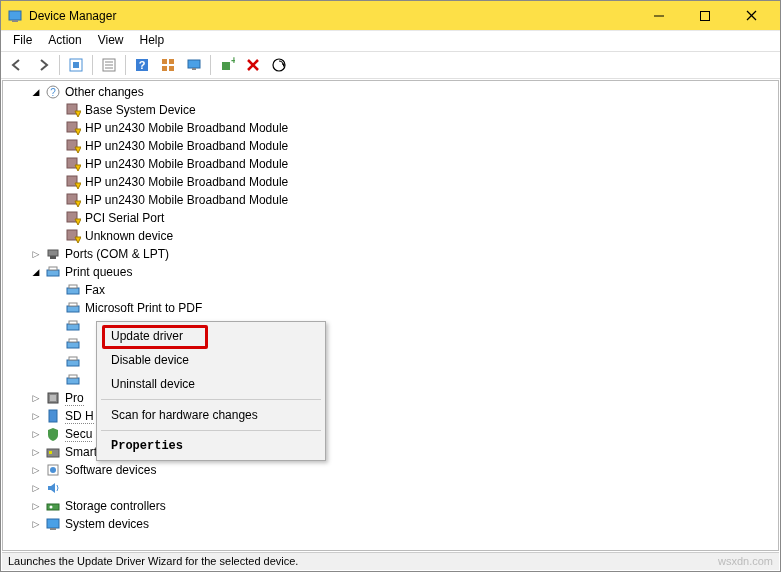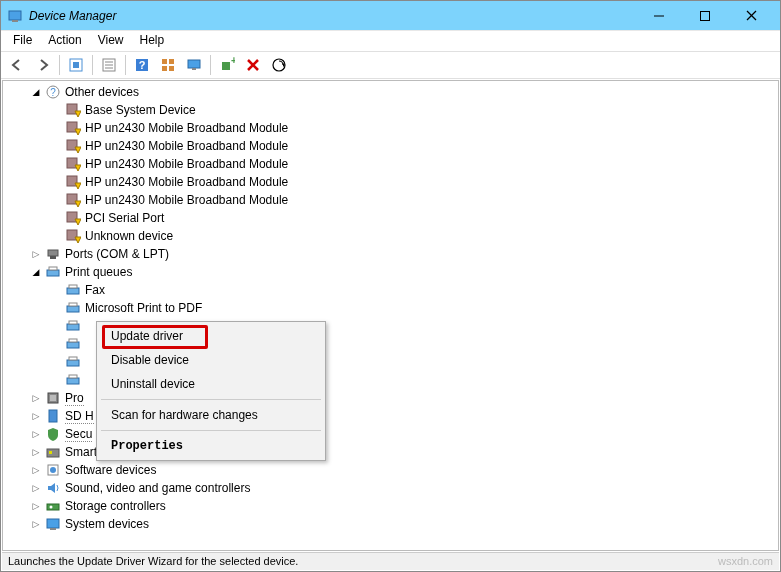--- a/index.html
+++ b/index.html
@@ -13,23 +13,22 @@
     height: 572px;
     overflow: hidden;
     border: 1px solid #888;
     position: relative;
   }
   .titlebar {
     height: 30px;
     display: flex;
     align-items: center;
     padding: 0 6px;
-    background: #7dd3fc;
+    background: #fde047;
     border-bottom: 1px solid #e8e8e8;
-    font-style: italic;
   }
   .titlebar .icon { width: 16px; height: 16px; margin-right: 6px; }
   .titlebar .title { flex: 1; font-size: 12px; }
   .win-btns { display: flex; }
   .win-btn {
     width: 46px; height: 30px;
     display: flex; align-items: center; justify-content: center;
     font-size: 14px;
   }
   .menubar {
@@ -234,21 +233,21 @@
   <div class="tree">
 
     <div class="node" style="padding-left:26px">
       <span class="chev open">◢</span>
       <span class="ico">
           <svg width="16" height="16">
             <circle cx="8" cy="8" r="6" fill="#fff" stroke="#888"></circle>
             <text x="8" y="12" text-anchor="middle" font-size="10" fill="#4a90d6">?</text>
           </svg>
         </span>
-      <span class="lbl">Other devices</span>
+      <span class="lbl">Other changes</span>
     </div>
     <div class="node" style="padding-left:62px">
         <span class="ico">
           <svg width="16" height="16">
             <rect x="2" y="2" width="10" height="10" fill="#a88" stroke="#755"></rect>
             <polygon points="10,9 16,9 13,15" fill="#f7c200" stroke="#a07800"></polygon>
           </svg>
         </span>
         <span class="lbl">Base System Device</span>
       </div>
@@ -437,21 +436,20 @@
         <span class="lbl">Software devices</span>
       </div>
     <div class="node" style="padding-left:26px">
         <span class="chev">▷</span>
         <span class="ico">
           <svg width="16" height="16">
             <polygon points="3,6 6,6 10,3 10,13 6,10 3,10" fill="#4a90d6"></polygon>
             <path d="M12 5 Q14 8 12 11" fill="none" stroke="#4a90d6"></path>
           </svg>
         </span>
-        <span class="lbl">Sound, video and game controllers</span>
       </div>
     <div class="node" style="padding-left:26px">
         <span class="chev">▷</span>
         <span class="ico">
           <svg width="16" height="16">
             <rect x="2" y="6" width="12" height="6" fill="#4a9a4a" stroke="#2a6a2a"></rect>
             <circle cx="6" cy="9" r="1.5" fill="#fff"></circle>
           </svg>
         </span>
         <span class="lbl">Storage controllers</span>

